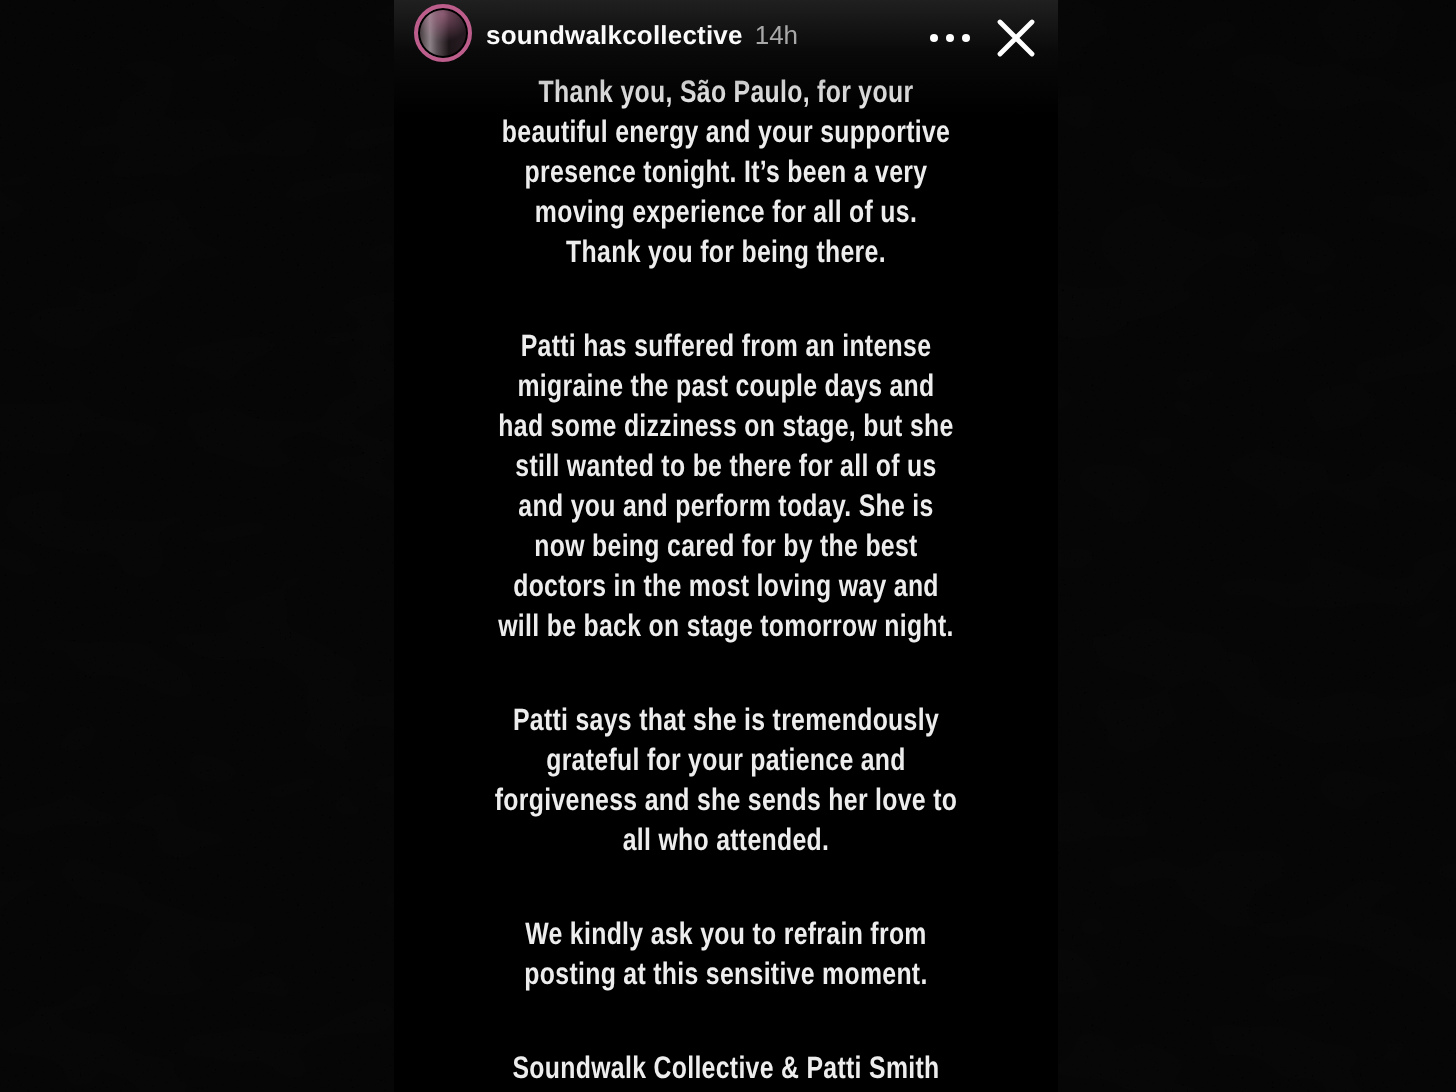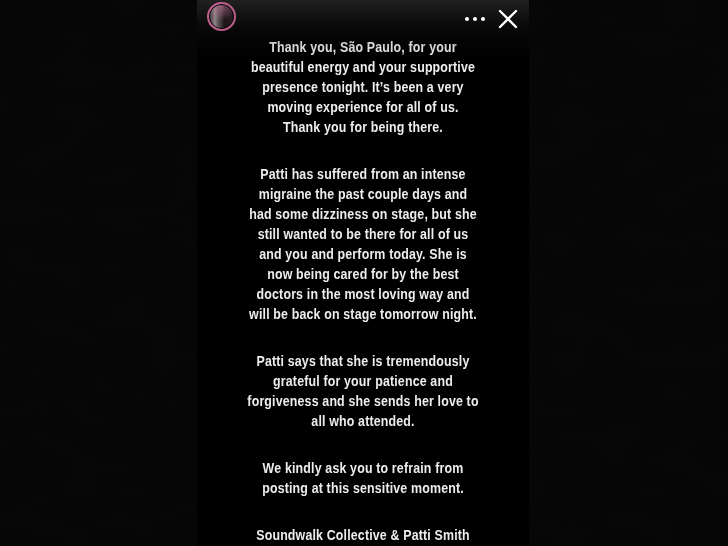--- a/index.html
+++ b/index.html
@@ -111,20 +111,24 @@
     </defs>
     <rect width="728" height="546" fill="#070707"></rect>
     <rect width="728" height="546" fill="#4a4a4a" filter="url(#smudge)"></rect>
     <rect width="728" height="546" fill="#e8e8e8" filter="url(#speckle)" opacity="0.8"></rect>
   </svg>
 
   <div class="story">
 
     <div class="story-header">
       <div class="avatar"></div>
+      <div class="header-id">
+        <span class="username">soundwalkcollective</span>
+        <span class="timestamp">14h</span>
+      </div>
       <div class="more-btn">
         <span class="dot"></span>
         <span class="dot"></span>
         <span class="dot"></span>
       </div>
       <div class="close-btn">
         <svg width="24" height="24" viewBox="0 0 24 24">
           <path d="M4 4 L20 20 M20 4 L4 20" stroke="#ffffff" stroke-width="2.4" stroke-linecap="round" fill="none"></path>
         </svg>
       </div>

